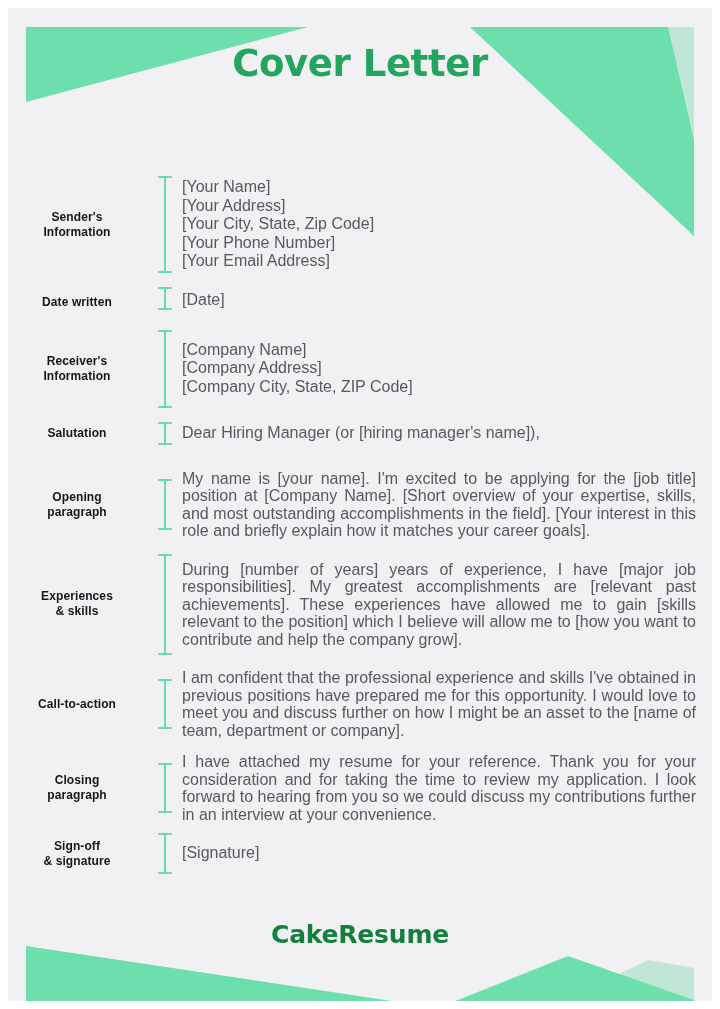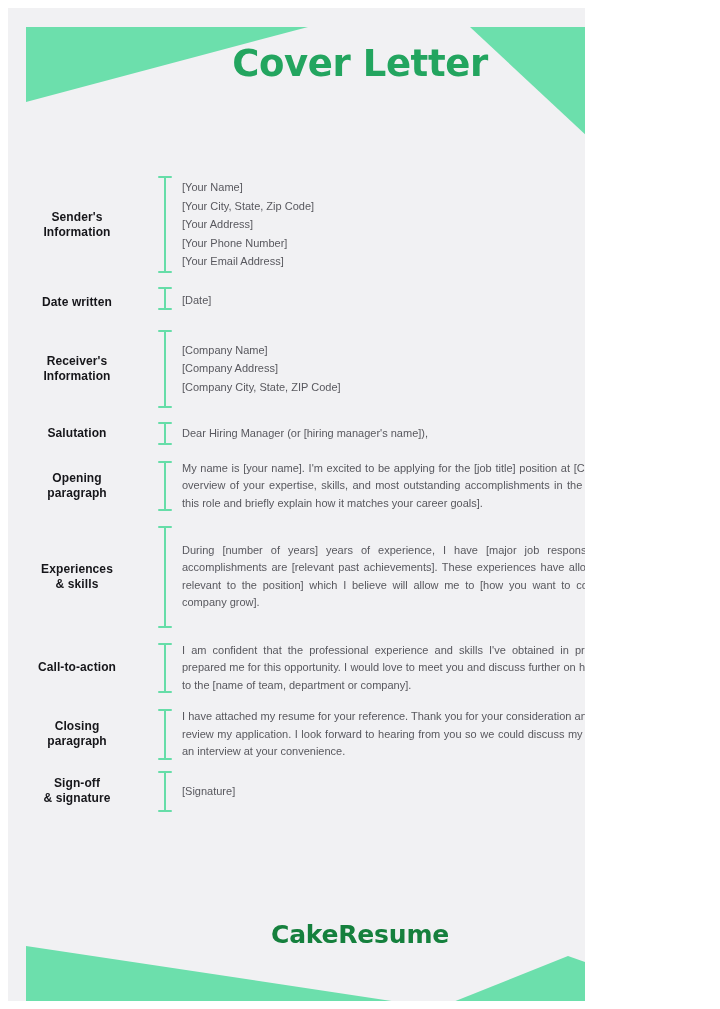--- a/index.html
+++ b/index.html
@@ -11,21 +11,21 @@
     width: 720px;
     height: 1009px;
     overflow: hidden;
     font-family: "Liberation Sans", sans-serif;
   }
 
   .page {
     position: absolute;
     left: 8px;
     top: 8px;
-    width: 577px;
+    width: 704px;
     height: 993px;
     background: #f1f1f3;
     overflow: hidden;
   }
 
   
   .deco {
     position: absolute;
     left: 0; top: 0;
     width: 704px;
@@ -101,21 +101,21 @@
   }
   .ibeam .stem {
     width: 2px;
     background: #66dda8;
     flex: 1 1 auto;
   }
   .content-col {
     flex: 1 1 auto;
     padding-right: 16px;
     color: #58585e;
-    font-size: 11px;
+    font-size: 16px;
     line-height: 17.5px;
   }
   .content-col .para {
     text-align: justify;
     margin: 0;
   }
   .content-col .para + .para {
     margin-top: 16px;
   }
   .content-col .linelist {
@@ -175,22 +175,22 @@
         <div class="bracket-col">
           <div class="ibeam" style="height: 97px;">
             <div class="cap"></div>
             <div class="stem"></div>
             <div class="cap"></div>
           </div>
         </div>
         <div class="content-col">
           <div class="linelist">
             <div>[Your Name]</div>
+            <div>[Your Address]</div>
             <div>[Your City, State, Zip Code]</div>
-            <div>[Your Address]</div>
             <div>[Your Phone Number]</div>
             <div>[Your Email Address]</div>
           </div>
         </div>
       </div>
       <div class="row" style="margin-bottom: 20px; align-items: flex-end;">
         <div class="label-col">
           <div>Date written</div>
         </div>
         <div class="bracket-col">
@@ -219,21 +219,21 @@
           </div>
         </div>
         <div class="content-col">
           <div class="linelist">
             <div>[Company Name]</div>
             <div>[Company Address]</div>
             <div>[Company City, State, ZIP Code]</div>
           </div>
         </div>
       </div>
-      <div class="row" style="margin-bottom: 15px;">
+      <div class="row" style="margin-bottom: 25px;">
         <div class="label-col">
           <div>Salutation</div>
         </div>
         <div class="bracket-col">
           <div class="ibeam" style="height: 22.6px;">
             <div class="cap"></div>
             <div class="stem"></div>
             <div class="cap"></div>
           </div>
         </div>

